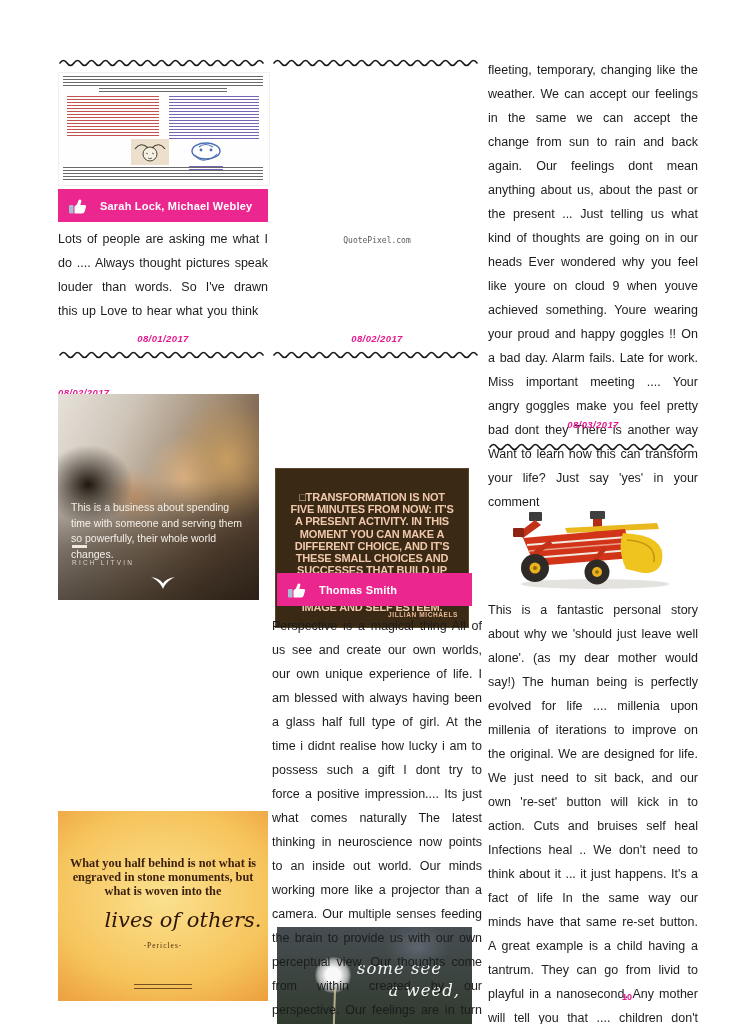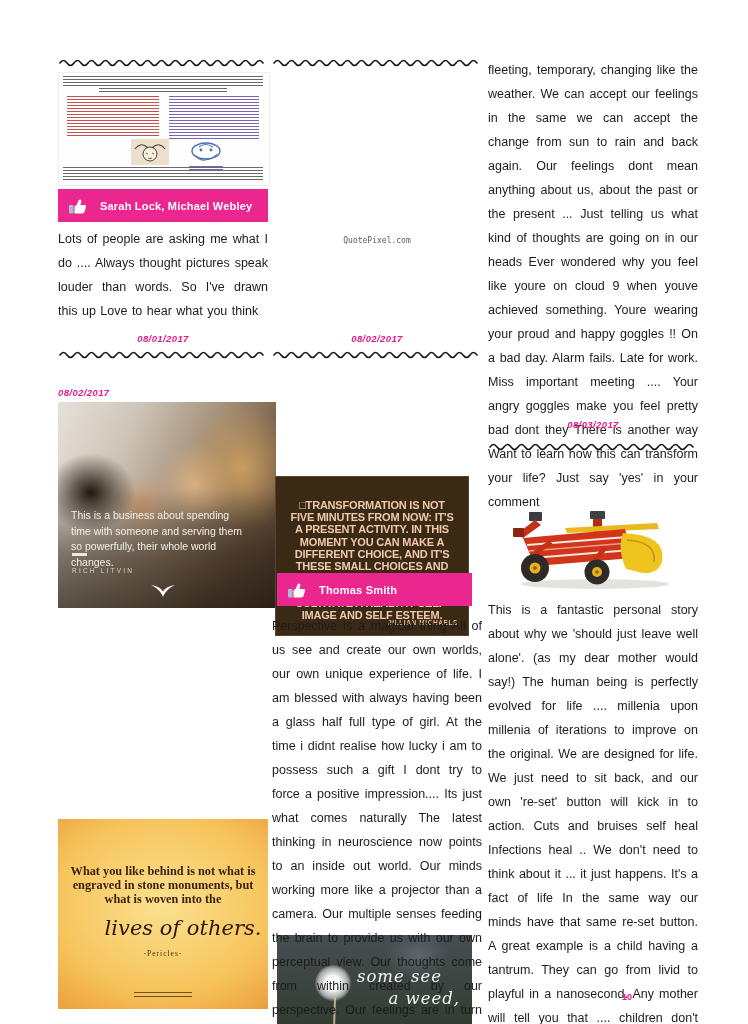--- a/index.html
+++ b/index.html
@@ -23,28 +23,28 @@
   
   .quote-card{background:#3a2a15;border:1px solid #5a452a;width:194px;height:160px;
               margin-left:3px;position:relative;box-sizing:border-box;padding:22px 13px 0 13px;}
   .quote-card .q{color:#f0c8ab;font-weight:bold;font-size:11px;line-height:12.2px;
                  text-align:center;letter-spacing:-.2px;}
   .quote-card .qa{position:absolute;right:10px;bottom:9px;color:#e7b894;font-size:6.5px;
                   font-weight:bold;letter-spacing:.6px;}
   .watermark{width:210px;text-align:center;font-family:"DejaVu Sans Mono",monospace;
              font-size:8px;color:#5a5a5a;}
   
-  .women{width:218px;height:206px;position:relative;overflow:hidden;
+  .women{width:201px;height:206px;position:relative;overflow:hidden;
     background:
       linear-gradient(rgba(30,22,16,0) 42%, rgba(35,26,18,.5) 75%, rgba(26,19,12,.65) 100%),
       radial-gradient(80px 90px at 84% 32%, #c89d60 0%, rgba(200,157,96,0) 70%),
       radial-gradient(55px 60px at 63% 40%, #dab184 0%, rgba(218,177,132,0) 70%),
       radial-gradient(62px 55px at 15% 44%, #1f170e 0%, rgba(31,23,14,0) 72%),
       radial-gradient(46px 44px at 39% 50%, #c99b72 0%, rgba(201,155,114,0) 66%),
-      linear-gradient(115deg,#e6e1da 0%,#cfc6ba 26%,#a28d75 55%,#6f5843 78%,#4c392a 100%); margin-top: 8px;}
+      linear-gradient(115deg,#e6e1da 0%,#cfc6ba 26%,#a28d75 55%,#6f5843 78%,#4c392a 100%);}
   .women .wq{position:absolute;left:13px;top:106px;width:180px;color:#f3efe8;
              font-size:10.5px;line-height:15.5px;}
   .women .dash{position:absolute;left:14px;top:151px;width:15px;height:3px;background:#efe9e0;}
   .women .wa{position:absolute;left:14px;top:165px;color:#d9d2c6;font-size:6.5px;letter-spacing:2.2px;}
   
   .stone{width:210px;height:190px;position:relative;text-align:center;overflow:hidden;
     background:
       radial-gradient(145% 125% at 50% 45%, #fbe18f 0%, #f6c45c 36%, #ea9739 60%, #d2601f 80%, #ae3a12 100%);}
   .stone .s1{padding-top:46px;width:188px;margin:0 auto;font-family:"Liberation Serif",serif;
              font-size:12.3px;line-height:13.8px;color:#3c1f0c;font-weight:bold;}
@@ -125,21 +125,21 @@
   <div class="abs women" style="left:58px;top:394px;">
     <div class="wq">This is a business about spending time with someone and serving them so powerfully, their whole world changes.</div>
     <div class="dash"></div>
     <div class="wa">RICH LITVIN</div>
     <svg class="abs" style="left:93px;top:182px;" width="24" height="14" viewBox="0 0 24 14">
       <path d="M12 13 C10 7.5 5.5 3.5 0 1 C6.5 2 10.2 4.5 12 7.5 C13.8 4.5 17.5 2 24 1 C18.5 3.5 14 7.5 12 13 Z" fill="#ffffff"></path>
     </svg>
   </div>
 
   <div class="abs stone" style="left:58px;top:605px;">
-    <div class="s1">What you like behind is not what is engraved in stone monuments, but what is woven into the</div>
+    <div class="s1">What you half behind is not what is engraved in stone monuments, but what is woven into the</div>
     <div class="s2">lives of others.</div>
     <div class="s3">-Pericles-</div>
     <div class="wm"></div>
   </div>
 
   <div class="abs" style="left:272px;top:54px;">
     <svg class="squig" width="210" height="10" viewBox="0 0 210 10">
         <path d="M2 5 q3.5 -5 7 0 t7 0 t7 0 t7 0 t7 0 t7 0 t7 0 t7 0 t7 0 t7 0 t7 0 t7 0 t7 0 t7 0 t7 0 t7 0 t7 0 t7 0 t7 0 t7 0 t7 0 t7 0 t7 0 t7 0 t7 0 t7 0 t7 0 t7 0 t7 0"></path>
       </svg>
   </div>

